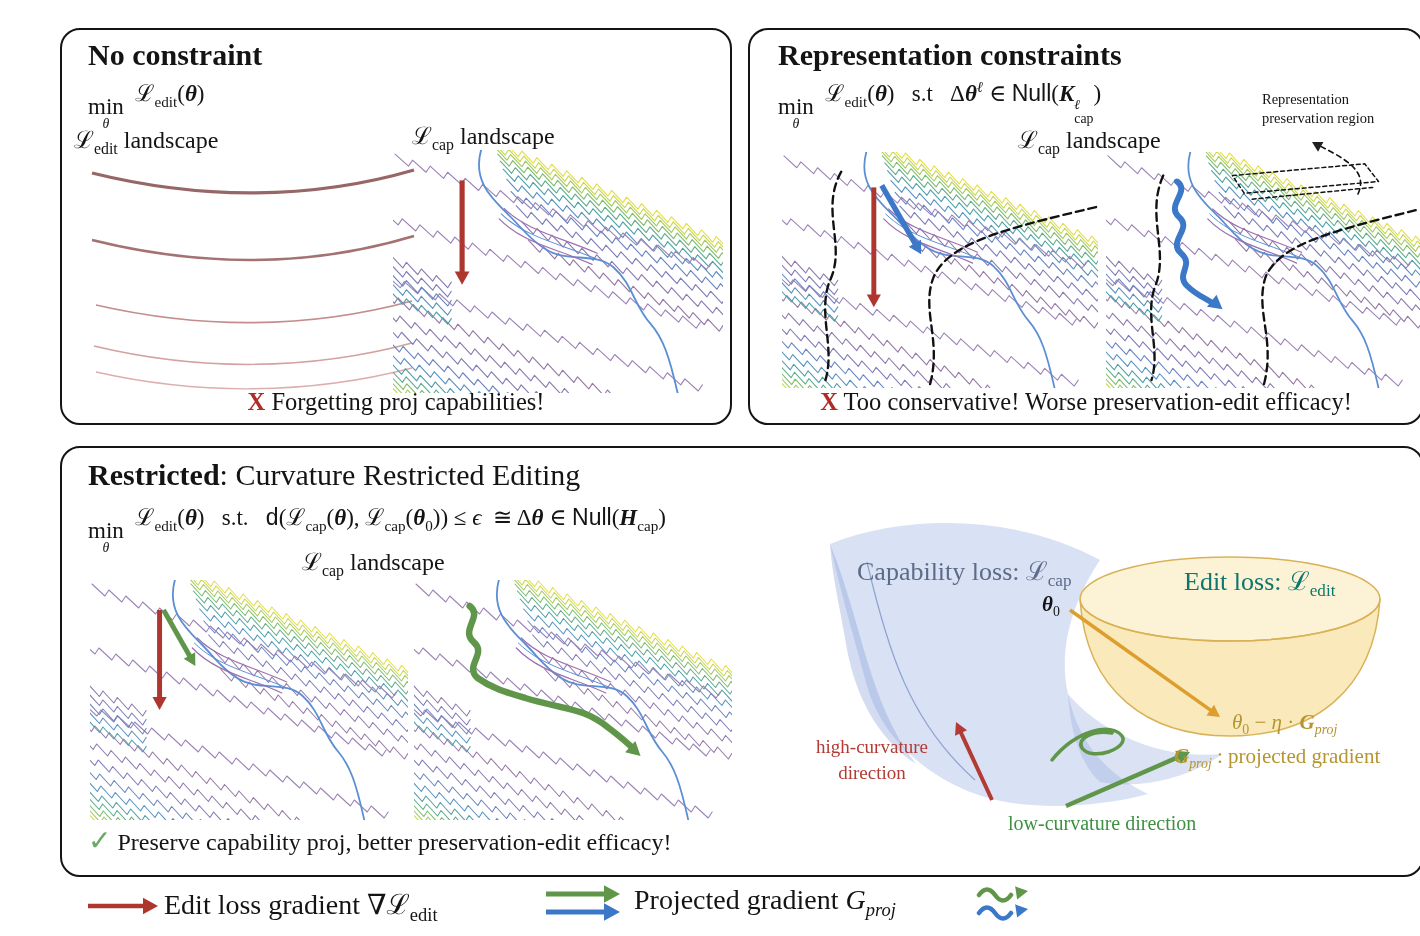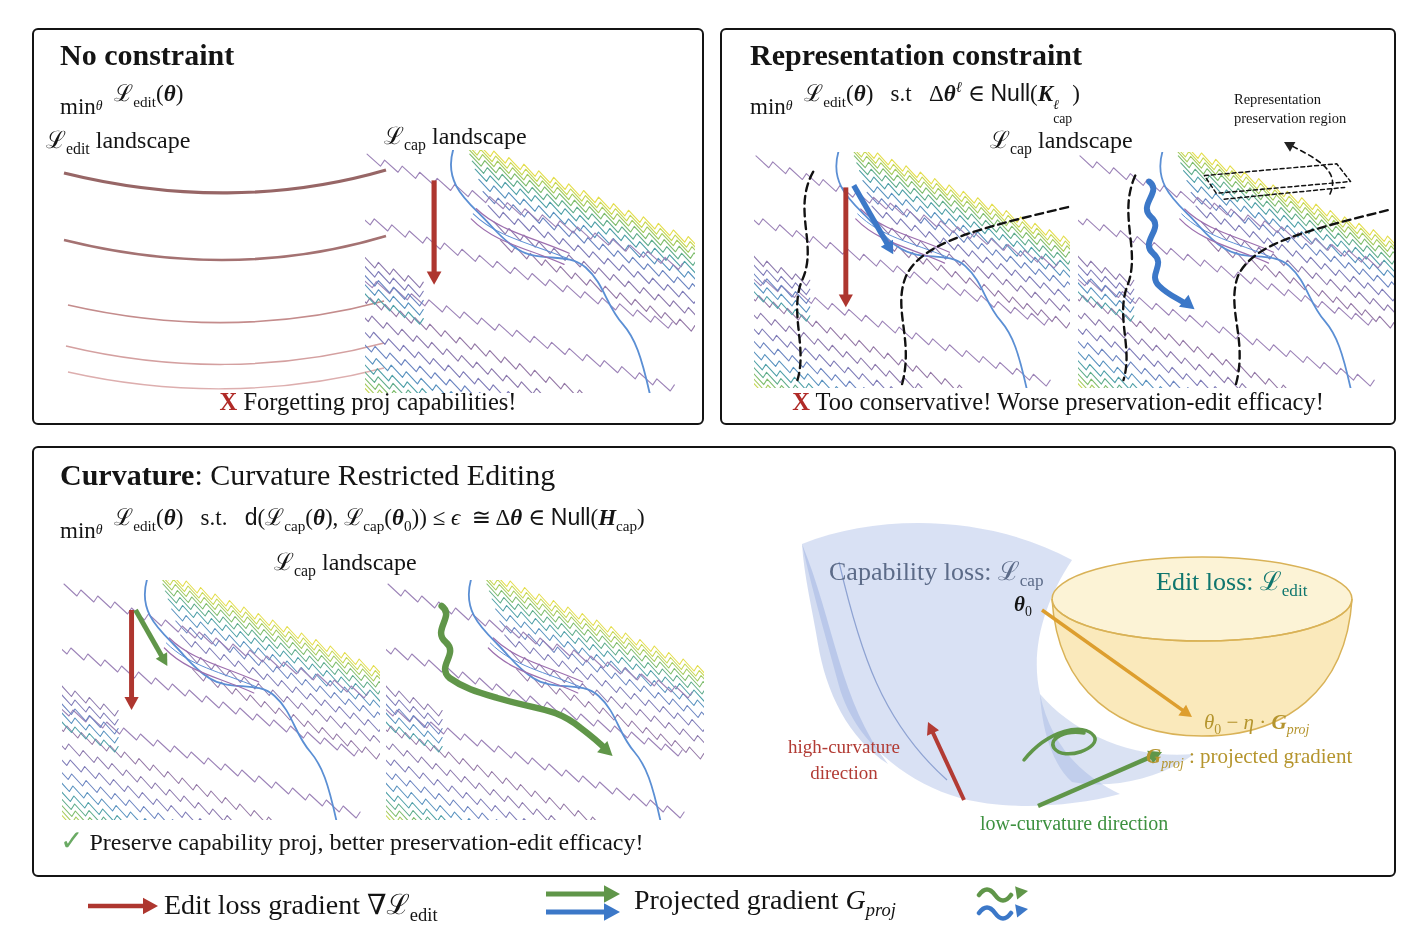--- a/index.html
+++ b/index.html
@@ -1,21 +1,21 @@
 <!DOCTYPE html>
 <html><head>
 <meta charset="utf-8">
 <style>
   html,body{margin:0;padding:0;background:#fff;}
   #fig{position:relative;width:1420px;height:936px;background:#fff;overflow:hidden;
        font-family:"Liberation Serif","DejaVu Serif",serif;color:#141414;}
-  .panel{position:absolute;border:2.5px solid #141414;border-radius:6px;background:#fff;}
+  .panel{position:absolute;border:2.5px solid #141414;border-radius:20px;background:#fff;margin-left:28px;}
   .title{position:absolute;font-size:30px;font-weight:bold;white-space:nowrap;}
   .math{position:absolute;font-size:23px;white-space:nowrap;}
-  .minop{display:inline-flex;flex-direction:row;align-items:center;line-height:1;vertical-align:-0.55em;}
+  .minop{display:inline-flex;flex-direction:column;align-items:center;line-height:1;vertical-align:-0.55em;}
   .minop .under{font-size:60%;font-style:italic;margin-top:-1px;}
   .stk{display:inline-flex;flex-direction:column;align-items:flex-start;font-size:60%;line-height:1.05;vertical-align:-0.55em;}
   .cal{font-family:"DejaVu Serif","Liberation Serif",serif;}
   .sf{font-family:"Liberation Sans","DejaVu Sans",sans-serif;}
   sub,sup{font-size:66%;}
   .lab{position:absolute;font-size:24px;white-space:nowrap;}
   .caption{position:absolute;left:0;right:0;bottom:7px;text-align:center;font-size:24.5px;white-space:nowrap;}
   .xmark{color:#b02a27;font-weight:bold;}
   .check{color:#6aaa64;font-size:28px;}
   .annotation{position:absolute;font-size:14.5px;line-height:1.3;}
@@ -83,21 +83,21 @@
         <path d="M67,30L67,122" fill="none" stroke="#ae362f" stroke-width="5" stroke-linecap="butt" stroke-linejoin="round"></path>
         <polygon points="67,133 59.85,120 74.15,120" fill="#ae362f"></polygon>
       </svg>
 
     <div class="caption">
       <span class="xmark">X</span><span> Forgetting proj capabilities!</span>
     </div>
   </div>
 
   <div class="panel" style="left:720px;top:28px;width:672px;height:393px;">
-    <div class="title" style="left:28px;top:8px;">Representation constraint</div>
+    <div class="title" style="left:28px;top:8px;">Representation constraints</div>
     <div class="math" style="left:28px;top:46px;"><span class="minop">
           <span>min</span>
           <span class="under">θ</span>
         </span>&nbsp; <span class="cal">ℒ</span><sub>edit</sub>(<b><i>θ</i></b>) &nbsp;&nbsp;s.t&nbsp;&nbsp; Δ<b><i>θ</i></b><sup><i>ℓ</i></sup> ∈ <span class="sf">Null</span>(<b><i>K</i></b><span class="stk">
           <span><i>ℓ</i></span>
           <span>cap</span>
         </span>)</div>
     <div class="lab" style="left:268px;top:92px;"><span class="cal">ℒ</span><sub>cap</sub> landscape</div>
     <div class="annotation" style="left:512px;top:60px;width:162px;">Representation preservation region</div>
     <svg id="cann" style="left:520px;top:100px;" width="110" height="70" viewBox="0 0 110 70">
@@ -189,21 +189,21 @@
         <path d="M72,30 C86,40 60,54 74,66 C88,78 62,91 76,103 C90,115 70,124 82,136 C92,146 100,148 110,155" fill="none" stroke="#3c78c8" stroke-width="6" stroke-linecap="round" stroke-linejoin="round"></path>
         <polygon points="118,160 102.25768480162851,157.26695916694942 111.87798853396664,145.24157950152673" fill="#3c78c8"></polygon>
       </svg>
 
     <div class="caption">
       <span class="xmark">X</span><span> Too conservative! Worse preservation-edit efficacy!</span>
     </div>
   </div>
 
   <div class="panel" style="left:32px;top:446px;width:1360px;height:427px;">
-    <div class="title" style="left:26px;top:10px;"><span>Curvature</span><span style="font-weight:normal;">: Curvature Restricted Editing</span></div>
+    <div class="title" style="left:26px;top:10px;"><span>Restricted</span><span style="font-weight:normal;">: Curvature Restricted Editing</span></div>
     <div class="math" style="left:26px;top:52px;"><span class="minop">
           <span>min</span>
           <span class="under">θ</span>
         </span>&nbsp; <span class="cal">ℒ</span><sub>edit</sub>(<b><i>θ</i></b>) &nbsp;&nbsp;s.t.&nbsp;&nbsp; <span class="sf">d</span>(<span class="cal">ℒ</span><sub>cap</sub>(<b><i>θ</i></b>), <span class="cal">ℒ</span><sub>cap</sub>(<b><i>θ</i></b><sub>0</sub>)) ≤ <i>ϵ</i> &nbsp;≅ Δ<b><i>θ</i></b> ∈ <span class="sf">Null</span>(<b><i>H</i></b><sub>cap</sub>)</div>
     <div class="lab" style="left:240px;top:96px;"><span class="cal">ℒ</span><sub>cap</sub> landscape</div>
 
     <svg id="c3a" class="contour" style="left:28px;top:132px;" width="318" height="240" viewBox="0 0 320 240" preserveAspectRatio="none">
         <path d="M96,-12L107,0L110.5,-5.5L121.5,6.5L125,1L136,13L139.5,7.5L150.5,19.5L154,14L165,26L168.5,20.5L179.5,32.5L183,27L194,39L197.5,33.5L208.5,45.5L212,40L223,52L226.5,46.5L237.5,58.5L241,53L252,65L255.5,59.5L266.5,71.5L270,66L281,78L284.5,72.5L295.5,84.5L299,79L310,91L313.5,85.5L324.5,97.5L328,92L339,104L342.5,98.5" fill="none" stroke="#e4de4d" stroke-width="1.1" stroke-linecap="round" stroke-linejoin="round"></path>
         <path d="M97.75,-7L108.75,5L112.25,-0.5L123.25,11.5L126.75,6L137.75,18L141.25,12.5L152.25,24.5L155.75,19L166.75,31L170.25,25.5L181.25,37.5L184.75,32L195.75,44L199.25,38.5L210.25,50.5L213.75,45L224.75,57L228.25,51.5L239.25,63.5L242.75,58L253.75,70L257.25,64.5L268.25,76.5L271.75,71L282.75,83L286.25,77.5L297.25,89.5L300.75,84L311.75,96L315.25,90.5L326.25,102.5L329.75,97L340.75,109L344.25,103.5" fill="none" stroke="#c8d854" stroke-width="1.1" stroke-linecap="round" stroke-linejoin="round"></path>
         <path d="M99.5,-2L110.5,10L114,4.5L125,16.5L128.5,11L139.5,23L143,17.5L154,29.5L157.5,24L168.5,36L172,30.5L183,42.5L186.5,37L197.5,49L201,43.5L212,55.5L215.5,50L226.5,62L230,56.5L241,68.5L244.5,63L255.5,75L259,69.5L270,81.5L273.5,76L284.5,88L288,82.5L299,94.5L302.5,89L313.5,101L317,95.5L328,107.5L331.5,102L342.5,114L346,108.5" fill="none" stroke="#a5cb5e" stroke-width="1.1" stroke-linecap="round" stroke-linejoin="round"></path>

